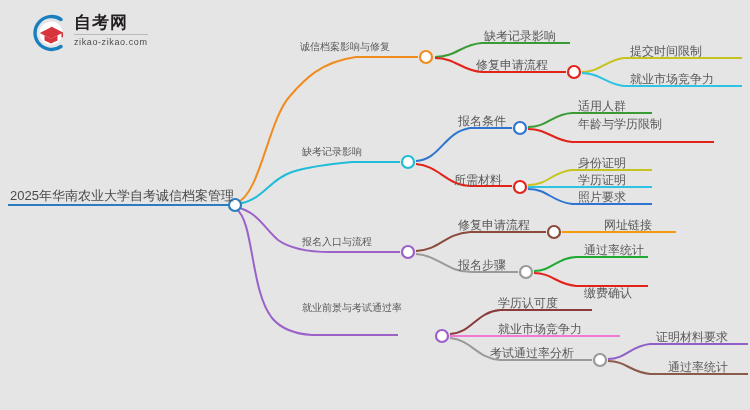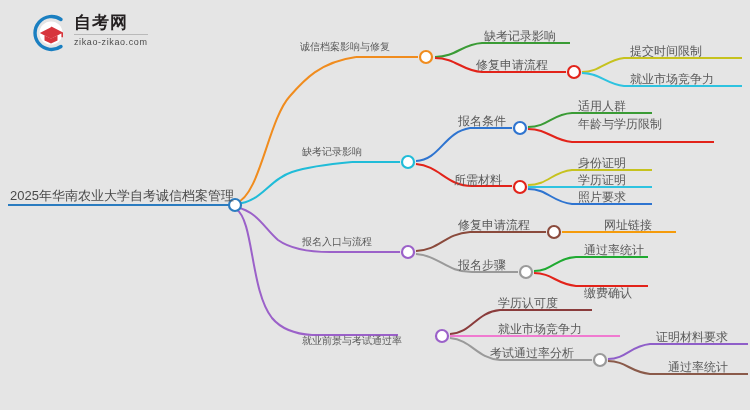--- a/index.html
+++ b/index.html
@@ -192,20 +192,20 @@
   <div class="mm-label lvl3" style="left:578px; top:174px;">学历证明</div>
   <div class="mm-label lvl3" style="left:578px; top:191px;">照片要求</div>
 
   <div class="mm-label lvl1" style="left:302px; top:237px;">报名入口与流程</div>
   <div class="mm-label lvl2" style="left:458px; top:219px;">修复申请流程</div>
   <div class="mm-label lvl2" style="left:458px; top:259px;">报名步骤</div>
   <div class="mm-label lvl3" style="left:604px; top:219px;">网址链接</div>
   <div class="mm-label lvl3" style="left:584px; top:244px;">通过率统计</div>
   <div class="mm-label lvl3" style="left:584px; top:287px;">缴费确认</div>
 
-  <div class="mm-label lvl1" style="left:302px; top:336px;">就业前景与考试通过率</div>
+  <div class="mm-label lvl1" style="left:302px; top:303px;">就业前景与考试通过率</div>
   <div class="mm-label lvl2" style="left:498px; top:297px;">学历认可度</div>
   <div class="mm-label lvl2" style="left:498px; top:323px;">就业市场竞争力</div>
   <div class="mm-label lvl2" style="left:490px; top:347px;">考试通过率分析</div>
   <div class="mm-label lvl3" style="left:656px; top:331px;">证明材料要求</div>
   <div class="mm-label lvl3" style="left:668px; top:361px;">通过率统计</div>
 
 </div>
 
 </body></html>

